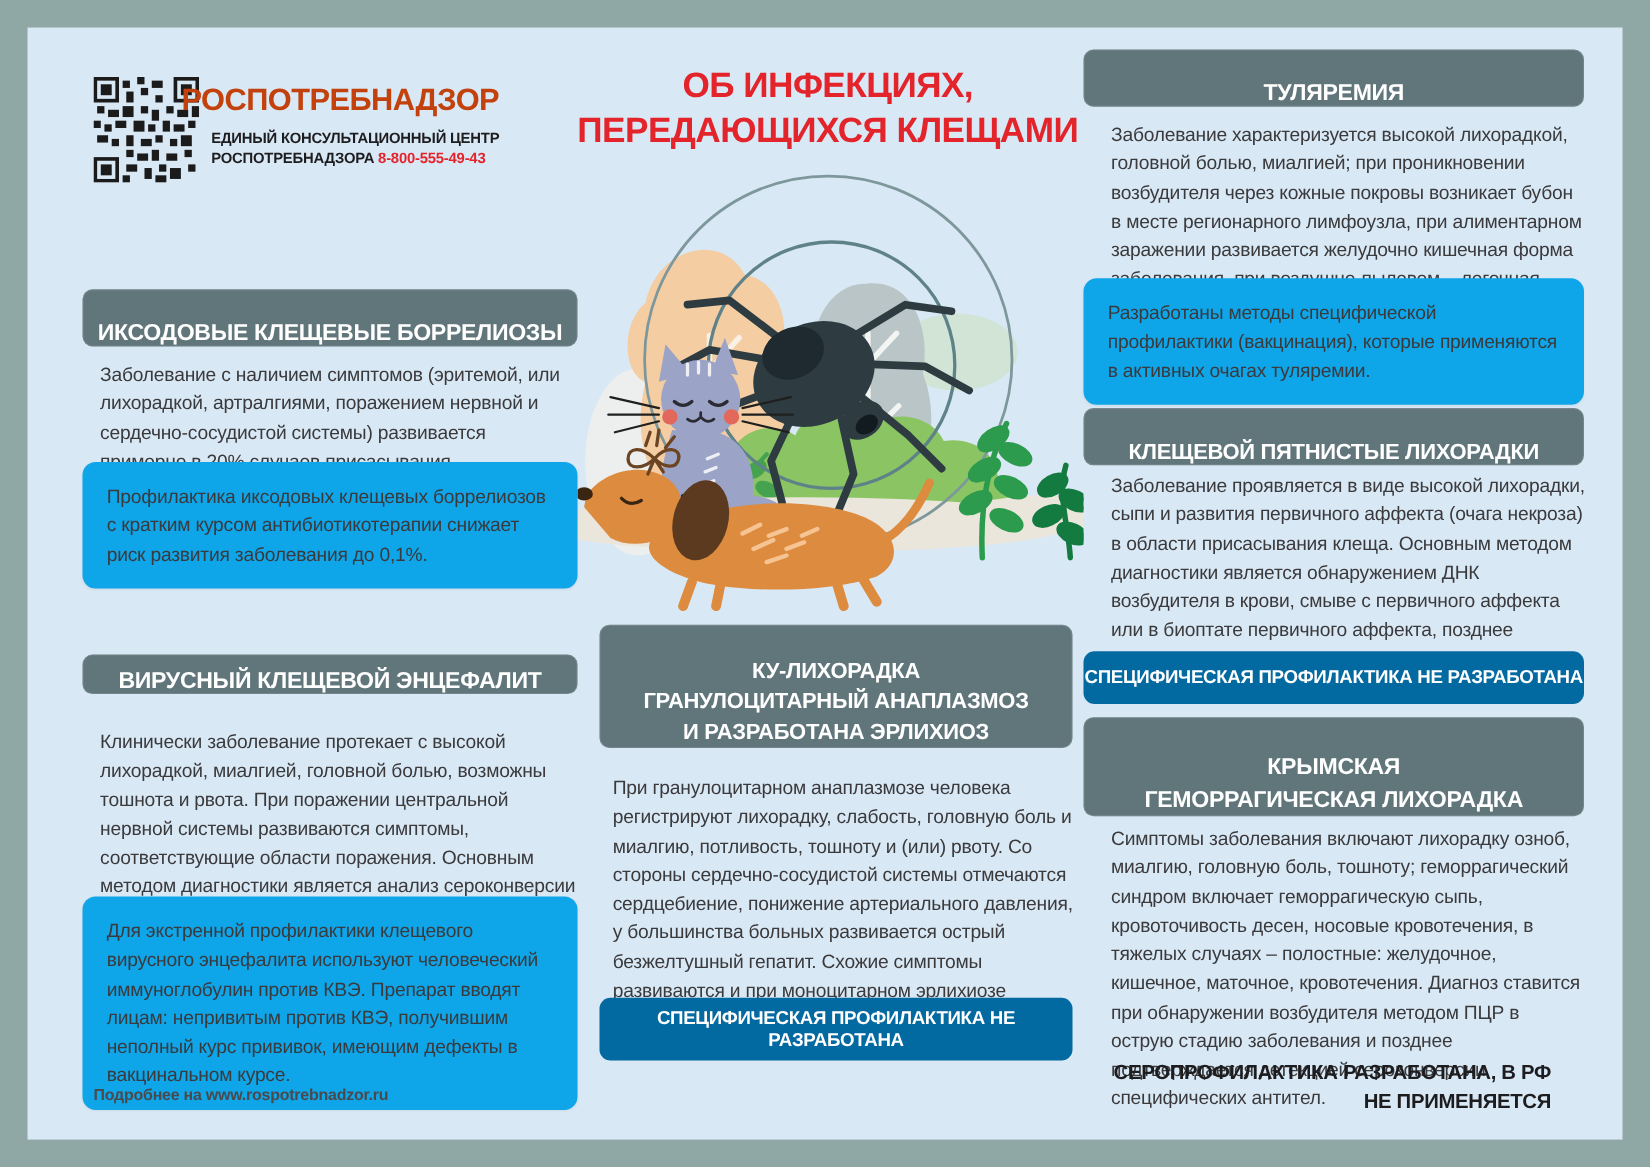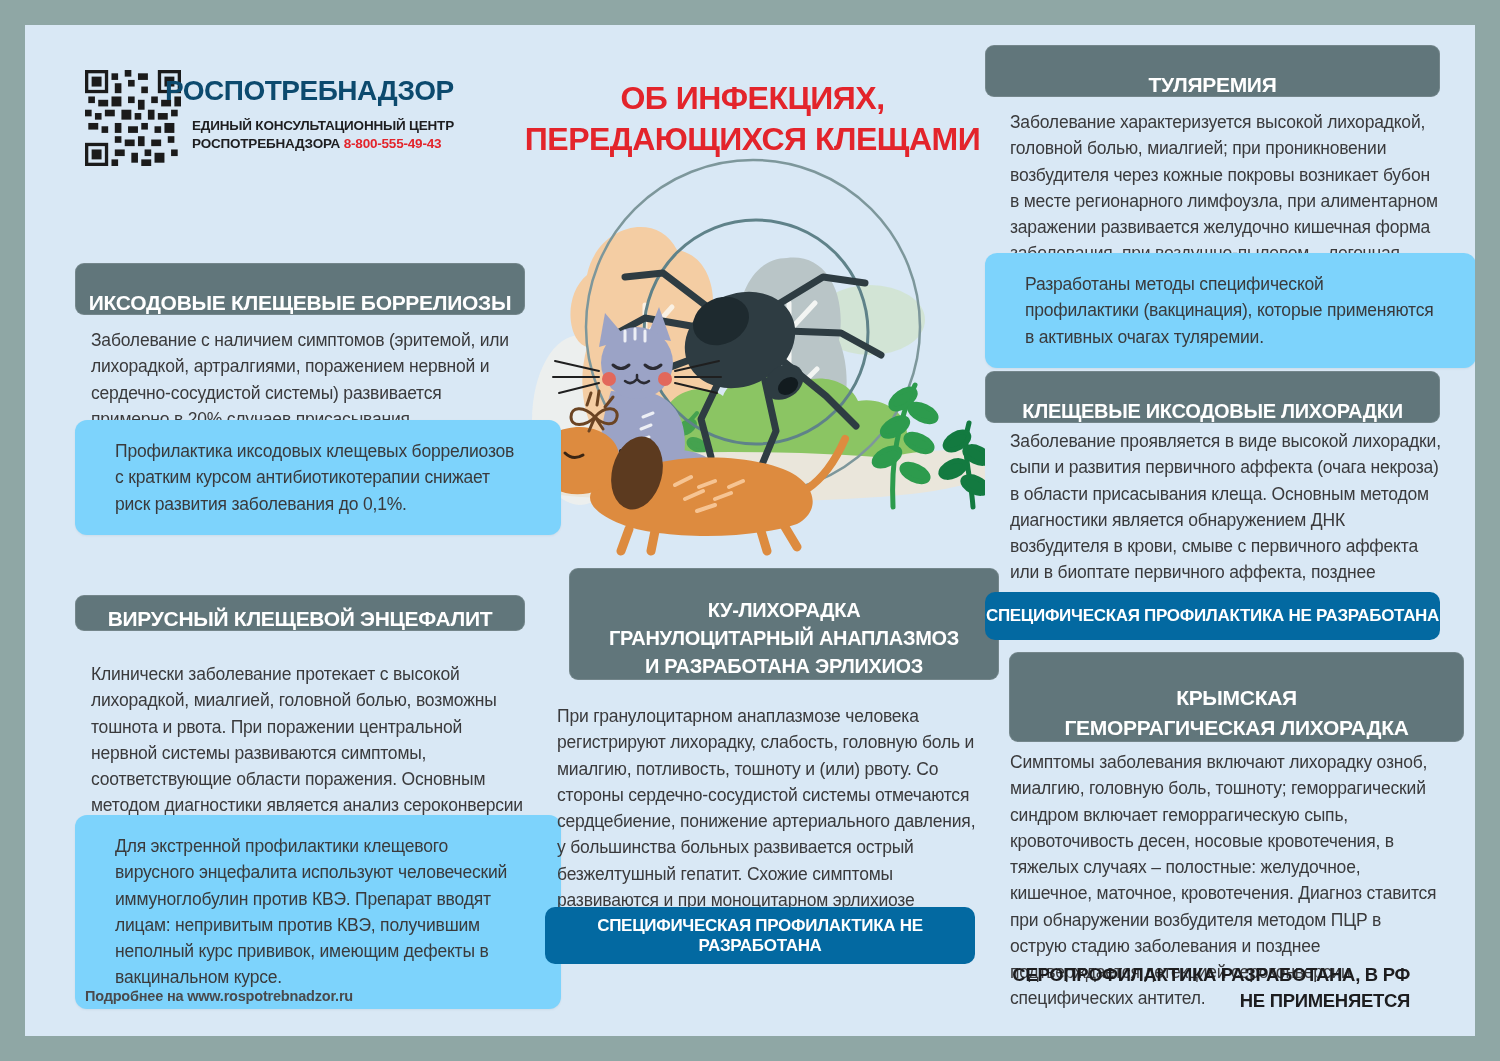--- a/index.html
+++ b/index.html
@@ -12,48 +12,48 @@
   }
   #poster{
     position:absolute;left:25px;top:25px;
     width:1450px;height:1011px;
     background:#D9E8F5;
     overflow:hidden;
   }
   .abs{position:absolute;}
   
   .org-name{
-    font-size:28px;font-weight:700;color:#0c4a6e;letter-spacing:-0.5px;
+    font-size:28px;font-weight:700;color:#c2410c;letter-spacing:-0.5px;
   }
   .org-sub{
     font-size:13.5px;font-weight:700;color:#1d1d1f;letter-spacing:-0.2px;line-height:1.35;margin-left:26px;
   }
   .phone{color:#E3242B;}
   .poster-title{
     text-align:center;color:#E3242B;font-weight:700;
-    font-size:32px;line-height:1.28;letter-spacing:-0.5px;margin-top:21px;
+    font-size:32px;line-height:1.28;letter-spacing:-0.5px;
   }
   
   .section-header{
     background:#61767B;color:#ffffff;border-radius:9px;
     display:flex;align-items:flex-end;justify-content:center;text-align:center;
     font-weight:700;letter-spacing:-0.3px;
     box-shadow:0 0 0 1px rgba(255,255,255,0.12) inset;
   }
   .section-header .line{display:block;}
   .h1{font-size:21px;}
-  .h2{font-size:20px;line-height:1.4;margin-left:24px;}
+  .h2{font-size:20px;line-height:1.4;}
   
   .body-text{
     font-size:17.5px;line-height:1.5;color:#3A3A3C;letter-spacing:-0.2px;
   }
   
   .callout{
-    background:#7dd3fc;border-radius:12px;
-    padding:18px 40px;
+    background:#0ea5e9;border-radius:12px;
+    padding:18px 22px;
     font-size:17.5px;line-height:1.5;color:#3A3A3C;letter-spacing:-0.2px;
     box-shadow:0 1px 2px rgba(60,80,90,0.08);
   }
   
   .banner-red{
     background:#0369a1;color:#ffffff;border-radius:10px;
     display:flex;align-items:center;justify-content:center;text-align:center;
     font-weight:700;letter-spacing:-0.3px;
   }
   .note-bold{
@@ -271,21 +271,21 @@
   <div class="abs body-text" style="left:532px;top:678px;width:420px;">При гранулоцитарном анаплазмозе человека регистрируют лихорадку, слабость, головную боль и миалгию, потливость, тошноту и (или) рвоту. Со стороны сердечно-сосудистой системы отмечаются сердцебиение, понижение артериального давления, у большинства больных развивается острый безжелтушный гепатит.  Схожие симптомы развиваются и при моноцитарном эрлихиозе человека.</div>
   <div class="abs banner-red" style="left:520px;top:882px;width:430px;height:57px;font-size:17px;">СПЕЦИФИЧЕСКАЯ ПРОФИЛАКТИКА НЕ РАЗРАБОТАНА</div>
 
   <div class="abs section-header h1" style="left:960px;top:20px;width:455px;height:52px;">
     <span>ТУЛЯРЕМИЯ</span>
   </div>
   <div class="abs body-text" style="left:985px;top:84px;width:428px;">Заболевание характеризуется высокой лихорадкой, головной болью, миалгией; при проникновении возбудителя через кожные покровы возникает бубон в месте регионарного лимфоузла, при алиментарном заражении развивается желудочно кишечная форма заболевания, при воздушно-пылевом – легочная.</div>
   <div class="abs callout" style="left:960px;top:228px;width:411px;">Разработаны методы специфической профилактики (вакцинация), которые применяются в активных очагах туляремии.</div>
 
   <div class="abs section-header h1" style="left:960px;top:346px;width:455px;height:52px;font-size:20px;">
-    <span>КЛЕЩЕВЫЕ ИКСОДОВЫЕ ЛИХОРАДКИ</span>
+    <span>КЛЕЩЕВОЙ ПЯТНИСТЫЕ ЛИХОРАДКИ</span>
   </div>
   <div class="abs body-text" style="left:985px;top:403px;width:432px;">Заболевание проявляется в виде высокой лихорадки, сыпи и развития первичного аффекта (очага некроза) в области присасывания клеща. Основным методом диагностики является обнаружением ДНК возбудителя в крови, смыве с первичного аффекта или в биоптате первичного аффекта, позднее диагноз подтверждается по сероконверсии специфических антител.</div>
   <div class="abs banner-red" style="left:960px;top:567px;width:455px;height:48px;font-size:17px;">СПЕЦИФИЧЕСКАЯ ПРОФИЛАКТИКА НЕ РАЗРАБОТАНА</div>
 
   <div class="abs section-header h2" style="left:960px;top:627px;width:455px;height:90px;font-size:21px;">
     <span>
       <span class="line">КРЫМСКАЯ</span>
       <span class="line">ГЕМОРРАГИЧЕСКАЯ ЛИХОРАДКА</span>
     </span>
   </div>

